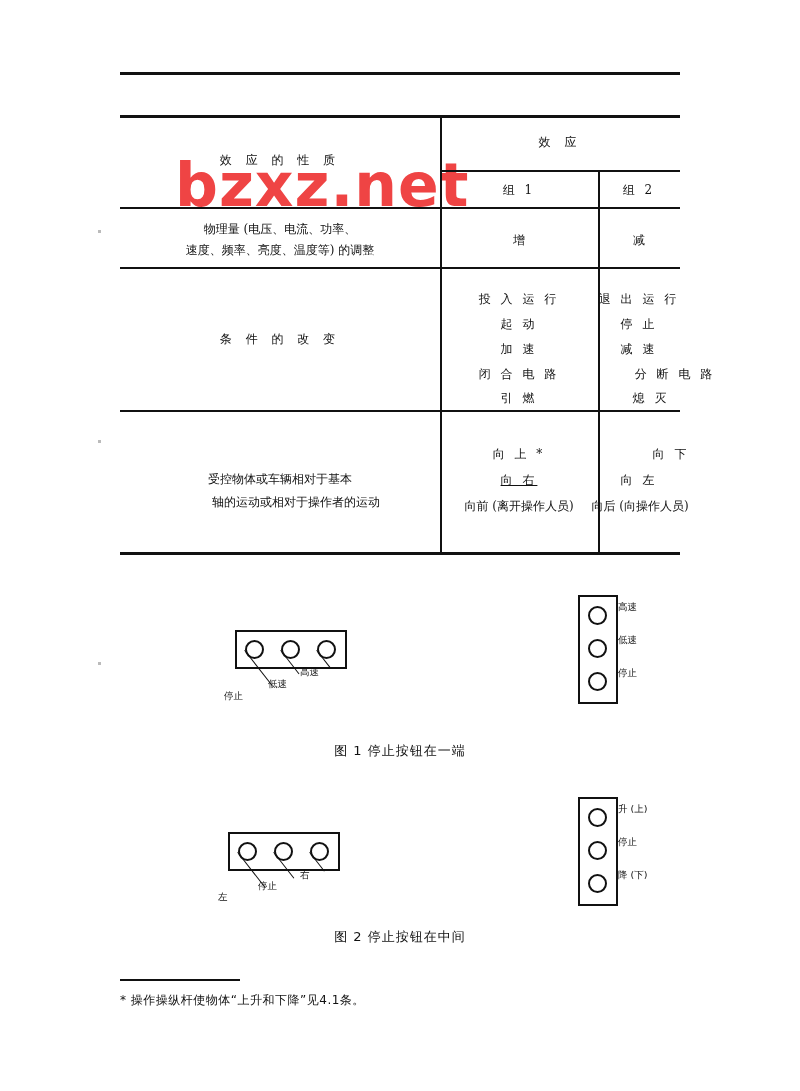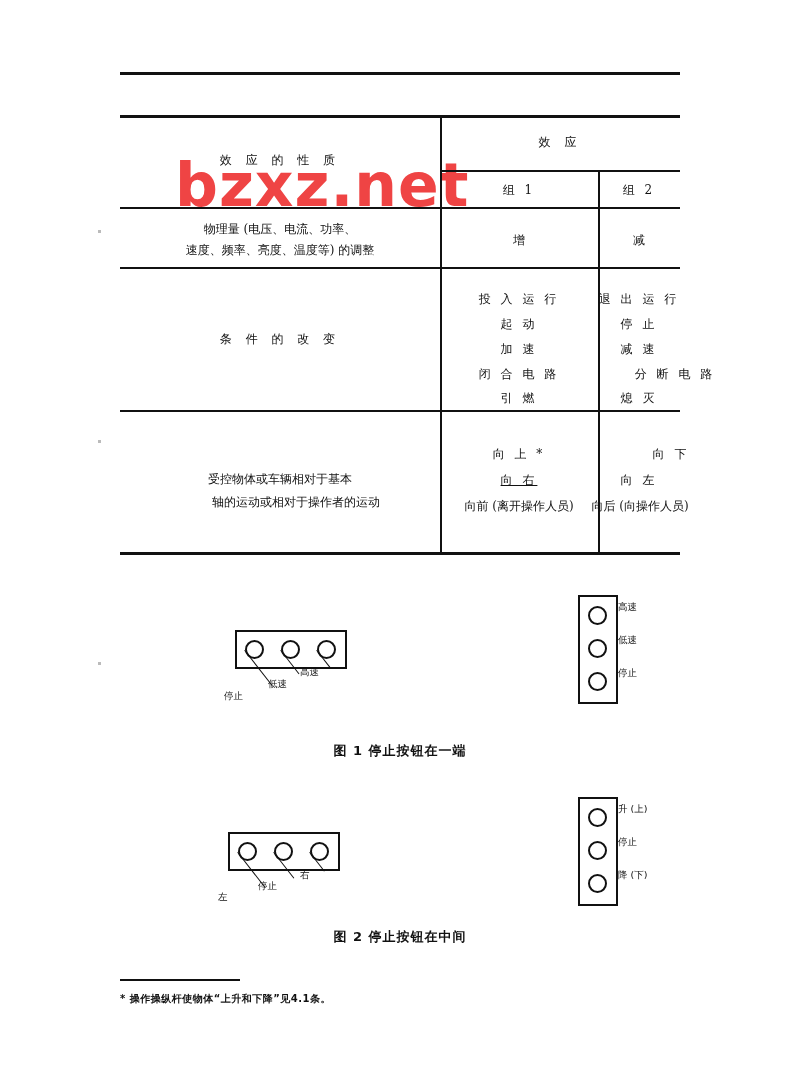--- a/index.html
+++ b/index.html
@@ -43,42 +43,42 @@
   .cell{
     position:absolute;text-align:center;font-size:12px;line-height:19px;
     font-family:"DejaVu Serif","Liberation Serif",serif;
   }
   .cell.sp{letter-spacing:5px;}
   .cell.sp2{letter-spacing:3px;}
 
   
   .fig-cap{
     position:absolute;width:800px;left:0;text-align:center;
-    font-size:13px;font-weight:bold;letter-spacing:1px;
+    font-size:13px;font-weight:normal;letter-spacing:1px;
   }
   .panel-h{
     position:absolute;border:2px solid #111;background:#fff;
   }
   .panel-v{
     position:absolute;border:2px solid #111;background:#fff;
   }
   .btn{
     position:absolute;border:2px solid #111;border-radius:50%;
     width:15px;height:15px;background:#fff;
   }
   .lbl{
     position:absolute;font-size:9.5px;white-space:nowrap;
     font-family:"DejaVu Sans","Liberation Sans",sans-serif;
   }
   .lead{position:absolute;background:#111;height:1px;transform-origin:0 0;}
 
   
   .fn-rule{position:absolute;left:120px;width:120px;height:2px;background:#111;}
   .footnote{
-    position:absolute;left:120px;font-size:10px;font-weight:bold;
+    position:absolute;left:120px;font-size:12px;font-weight:normal;
     letter-spacing:.5px;
   }
   .dot-l{position:absolute;width:3px;height:3px;background:#bbb;}
 </style>
 </head>
 <body>
 
 <div class="page">
 
   <div class="rule-top"></div>
@@ -111,21 +111,21 @@
     <div class="cell sp2" style="left:320px;top:175px;width:158px;">投 入 运 行</div>
     <div class="cell sp2" style="left:320px;top:200px;width:158px;">起 动</div>
     <div class="cell sp2" style="left:320px;top:225px;width:158px;">加 速</div>
     <div class="cell sp2" style="left:320px;top:250px;width:158px;">闭 合 电 路</div>
     <div class="cell sp2" style="left:320px;top:274px;width:158px;">引 燃</div>
 
     <div class="cell sp2" style="left:478px;top:175px;width:82px;">退 出 运 行</div>
     <div class="cell sp2" style="left:478px;top:200px;width:82px;">停 止</div>
     <div class="cell sp2" style="left:478px;top:225px;width:82px;">减 速</div>
     <div class="cell sp2" style="left:478px;top:250px;width:82px;margin-left:36px;">分 断 电 路</div>
-    <div class="cell sp2" style="left:478px;top:274px;width:82px;">熄 灭</div>
+    <div class="cell sp2" style="left:490px;top:274px;width:82px;">熄 灭</div>
 
     <div class="cell" style="left:0px;top:355px;width:320px;">受控物体或车辆相对于基本</div>
     <div class="cell" style="left:16px;top:378px;width:320px;">轴的运动或相对于操作者的运动</div>
 
     <div class="cell sp2" style="left:320px;top:330px;width:158px;">向 上 *</div>
     <div class="cell sp2" style="left:320px;top:356px;width:158px;text-decoration:underline;">向 右</div>
     <div class="cell" style="left:320px;top:382px;width:158px;">向前 (离开操作人员)</div>
 
     <div class="cell sp2" style="left:478px;top:330px;width:82px;margin-left:32px;">向 下</div>
     <div class="cell sp2" style="left:478px;top:356px;width:82px;">向 左</div>

